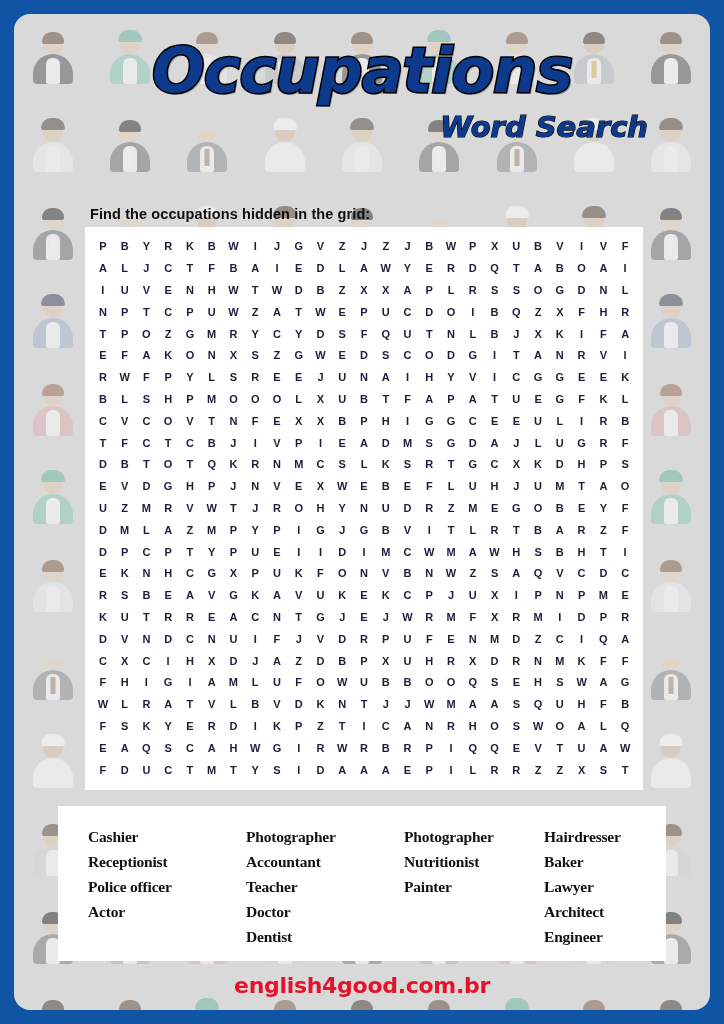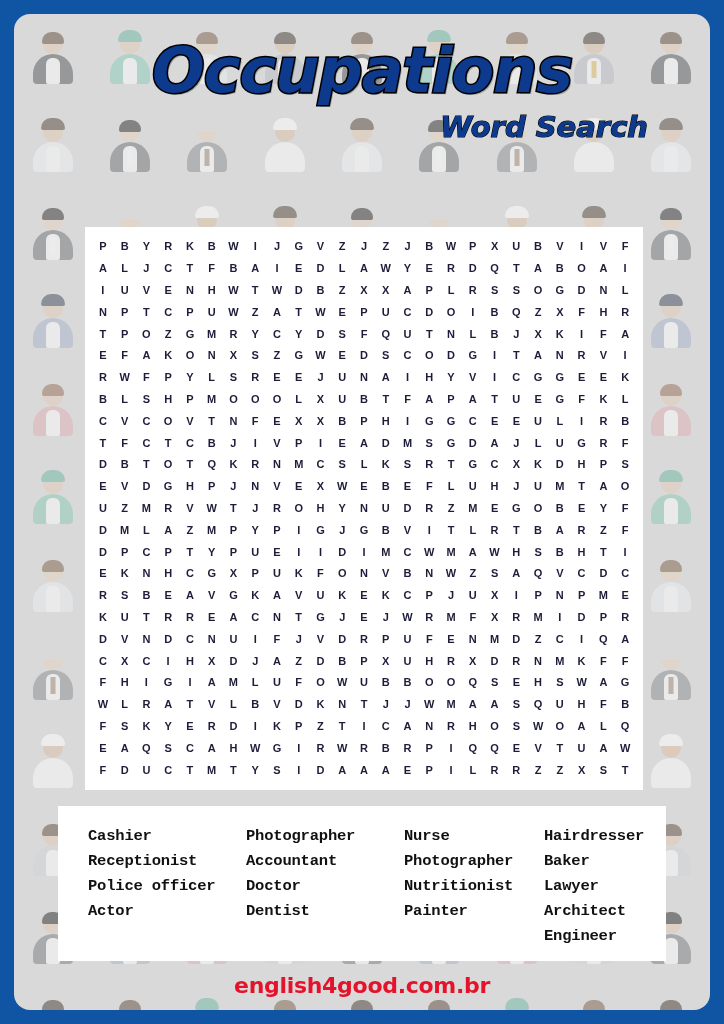--- a/index.html
+++ b/index.html
@@ -151,21 +151,21 @@
     padding: 18px 26px 10px 30px;
   }
   #wordlist-columns {
     display: grid;
     grid-template-columns: 158px 158px 140px auto;
     column-gap: 0px;
     row-gap: 0px;
   }
   .word-col { display: flex; flex-direction: column; }
   .word-item {
-    font-family: Liberation Mono, monospace;
+    font-family: Liberation Serif, serif;
     font-size: 15.5px;
     font-weight: bold;
     color: #111111;
     line-height: 25px;
     white-space: nowrap;
     letter-spacing: -0.2px;
   }
 
   
   #footer-band {
@@ -844,20 +844,21 @@
         <div class="av-head" style="background: rgb(232, 189, 149);"></div>
         <div class="av-hair" style="background: rgb(74, 58, 44);"></div>
       </div>
     </div>
 
   <div id="header-area">
     <div id="puzzle-title">Occupations</div>
     <div id="puzzle-subtitle">Word Search</div>
   </div>
 
+  <div id="instruction-text">Find the occupations hidden in the grid:</div>
 
   <div id="grid-panel">
     <div id="letter-grid">
         <span class="grid-letter">P</span>
         <span class="grid-letter">B</span>
         <span class="grid-letter">Y</span>
         <span class="grid-letter">R</span>
         <span class="grid-letter">K</span>
         <span class="grid-letter">B</span>
         <span class="grid-letter">W</span>
@@ -1486,25 +1487,25 @@
     <div id="wordlist-columns">
         <div class="word-col">
           <div class="word-item">Cashier</div>
           <div class="word-item">Receptionist</div>
           <div class="word-item">Police officer</div>
           <div class="word-item">Actor</div>
         </div>
         <div class="word-col">
           <div class="word-item">Photographer</div>
           <div class="word-item">Accountant</div>
+          <div class="word-item">Teacher</div>
           <div class="word-item">Doctor</div>
           <div class="word-item">Dentist</div>
         </div>
         <div class="word-col">
-          <div class="word-item">Nurse</div>
           <div class="word-item">Photographer</div>
           <div class="word-item">Nutritionist</div>
           <div class="word-item">Painter</div>
         </div>
         <div class="word-col">
           <div class="word-item">Hairdresser</div>
           <div class="word-item">Baker</div>
           <div class="word-item">Lawyer</div>
           <div class="word-item">Architect</div>
           <div class="word-item">Engineer</div>

